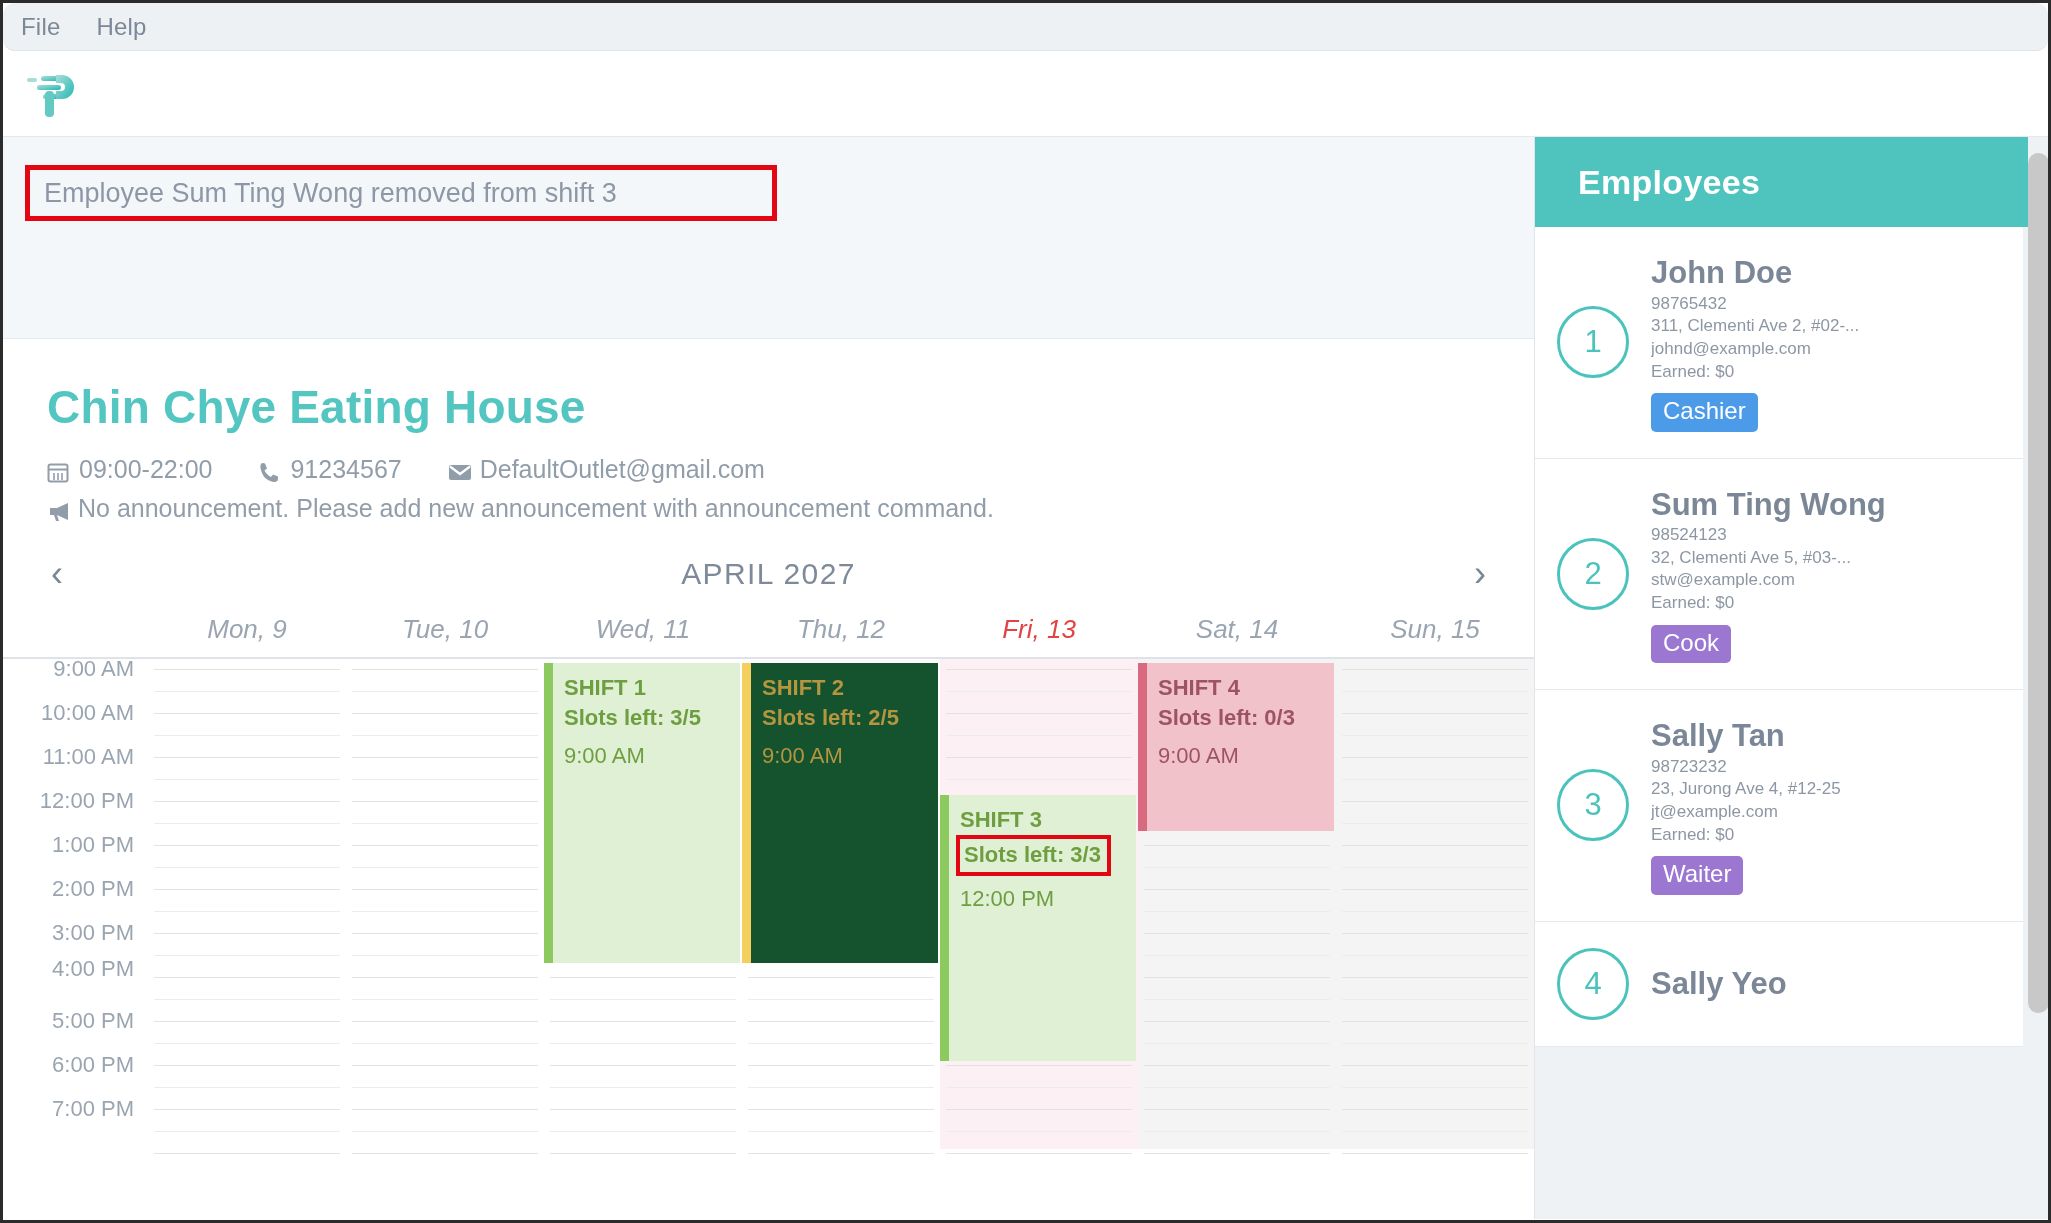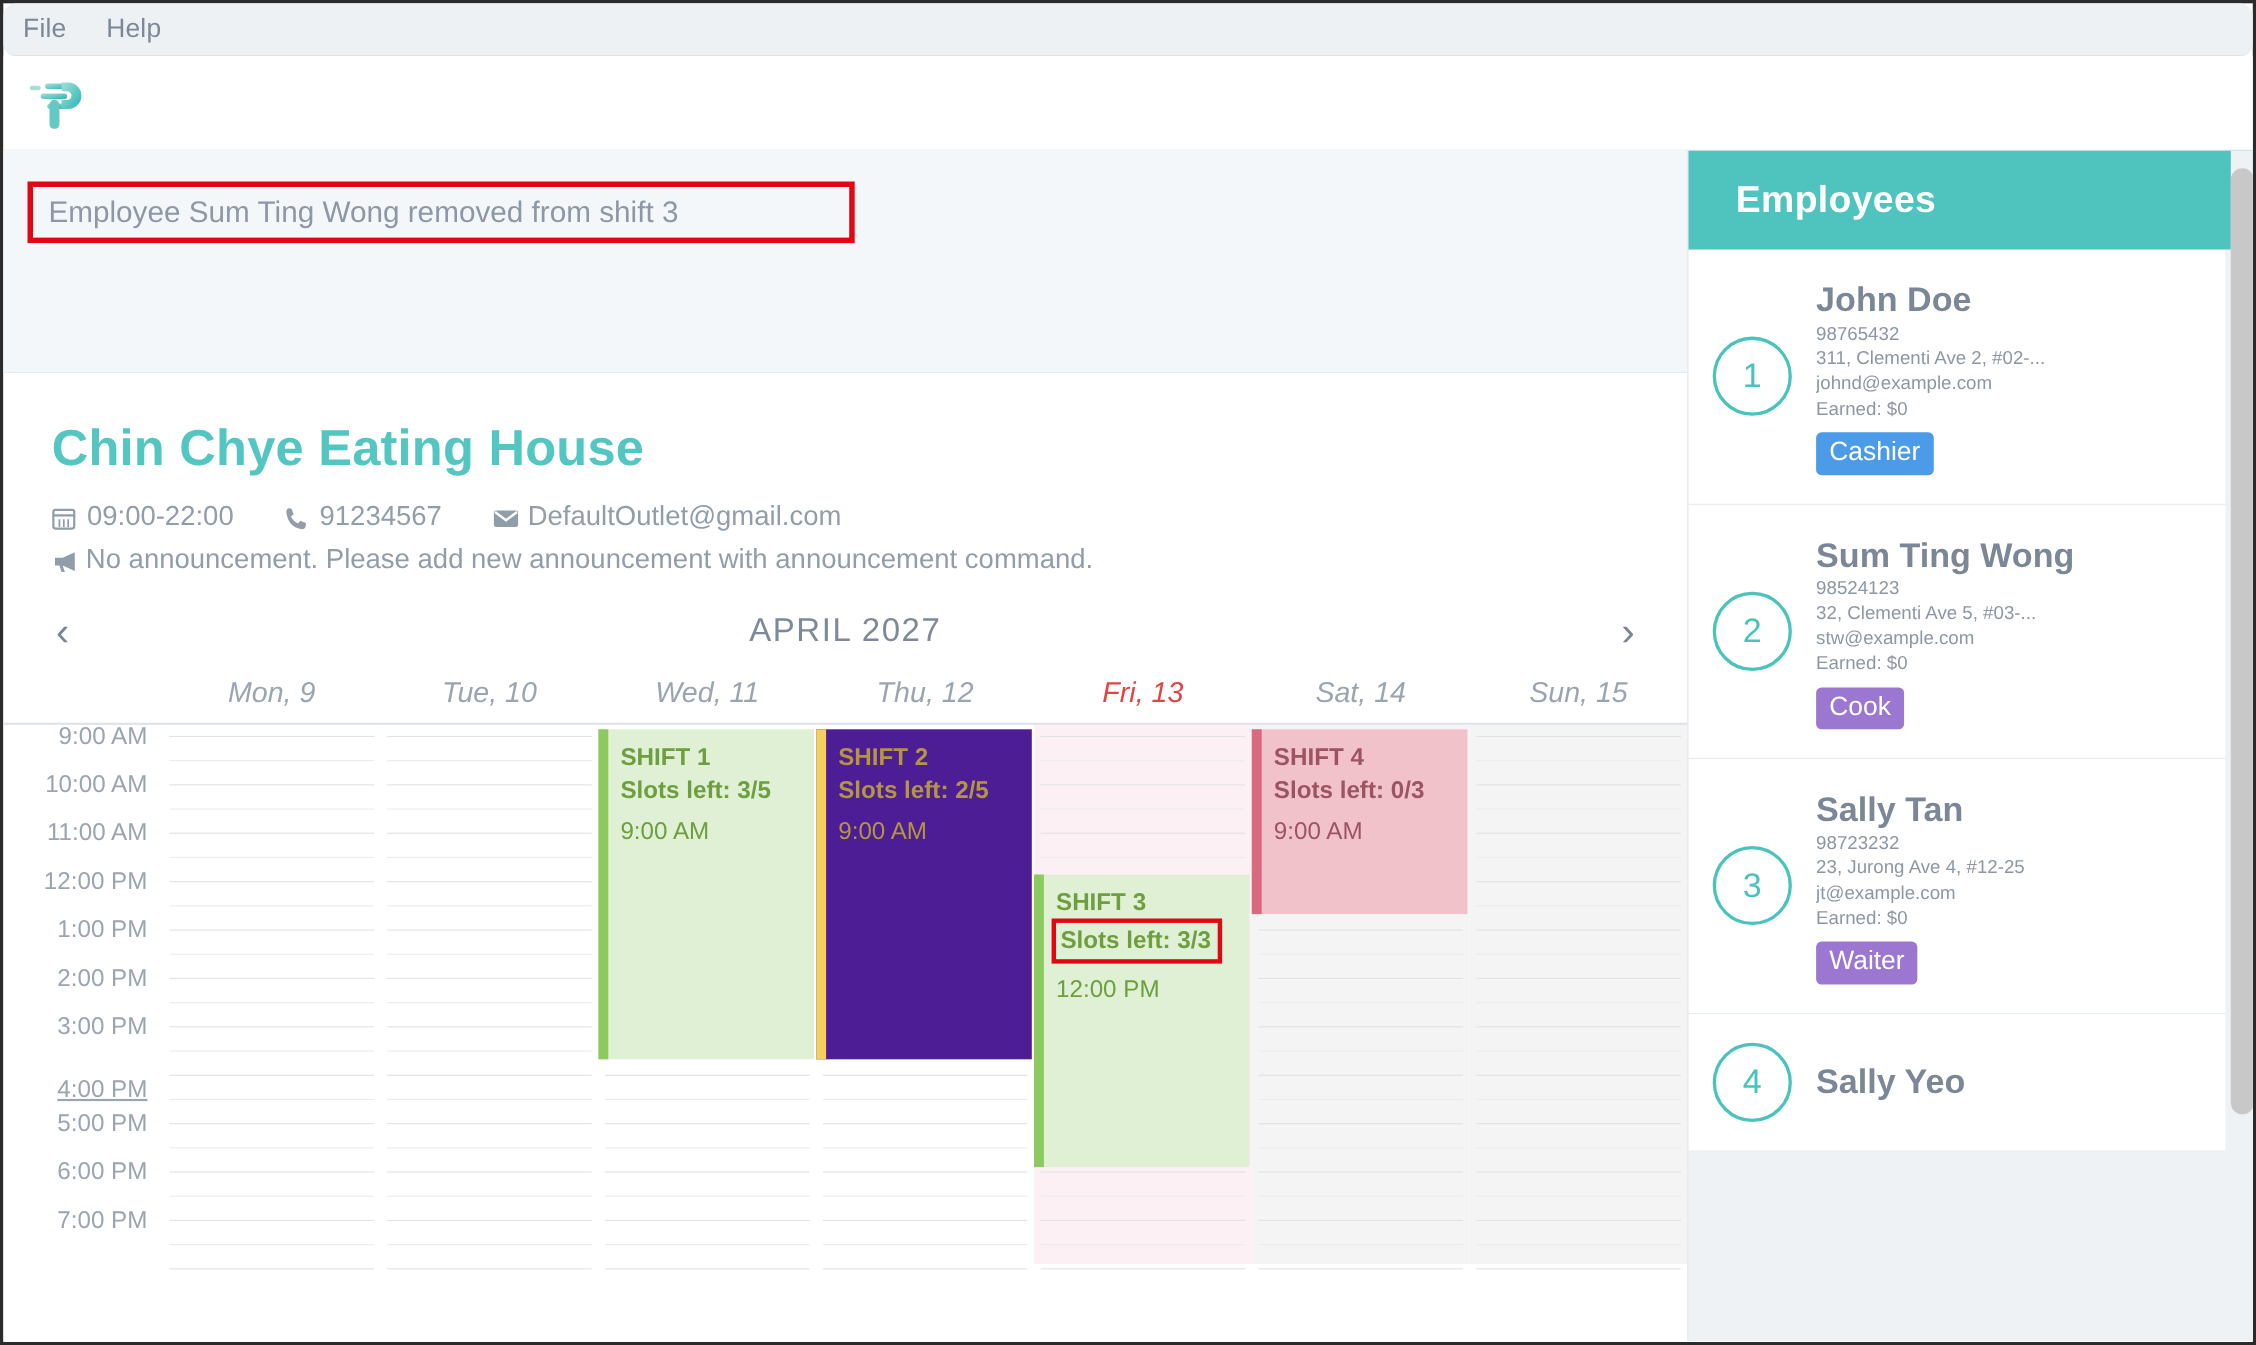--- a/index.html
+++ b/index.html
@@ -373,21 +373,21 @@
             </div>
           <div class="cal-body">
             <div class="timecol" id="timecol">
                 <div class="tl" style="top: 10px;">9:00 AM</div>
                 <div class="tl" style="top: 54px;">10:00 AM</div>
                 <div class="tl" style="top: 98px;">11:00 AM</div>
                 <div class="tl" style="top: 142px;">12:00 PM</div>
                 <div class="tl" style="top: 186px;">1:00 PM</div>
                 <div class="tl" style="top: 230px;">2:00 PM</div>
                 <div class="tl" style="top: 274px;">3:00 PM</div>
-                <div class="tl" style="top: 331px; text-decoration: underline;">4:00 PM</div>
+                <div class="tl" style="top: 310px;">4:00 PM</div>
                 <div class="tl" style="top: 362px;">5:00 PM</div>
                 <div class="tl" style="top: 406px;">6:00 PM</div>
                 <div class="tl" style="top: 450px;">7:00 PM</div>
               </div>
             <div class="daycols" id="daycols">
                 <div class="daycol">
                   <div class="hr" style="top: 10px;"></div>
                   <div class="hr half" style="top: 32px;"></div>
                   <div class="hr" style="top: 54px;"></div>
                   <div class="hr half" style="top: 76px;"></div>
@@ -483,21 +483,21 @@
                   <div class="hr half" style="top: 296px;"></div>
                   <div class="hr" style="top: 318px;"></div>
                   <div class="hr half" style="top: 340px;"></div>
                   <div class="hr" style="top: 362px;"></div>
                   <div class="hr half" style="top: 384px;"></div>
                   <div class="hr" style="top: 406px;"></div>
                   <div class="hr half" style="top: 428px;"></div>
                   <div class="hr" style="top: 450px;"></div>
                   <div class="hr half" style="top: 472px;"></div>
                   <div class="hr" style="top: 494px;"></div>
-                  <div class="shift" style="top: 4px; height: 300px; background: #4c1d95; border-left-color: rgb(245, 207, 93); color: rgb(180, 149, 64);">
+                  <div class="shift" style="top: 4px; height: 300px; background: #14532d; border-left-color: rgb(245, 207, 93); color: rgb(180, 149, 64);">
                     <div class="s-name">SHIFT 2</div>
                     <div><span class="s-slots">Slots left: 2/5</span></div>
                     <div class="s-time">9:00 AM</div>
                   </div>
                 </div>
                 <div class="daycol today">
                   <div class="hr" style="top: 10px;"></div>
                   <div class="hr half" style="top: 32px;"></div>
                   <div class="hr" style="top: 54px;"></div>
                   <div class="hr half" style="top: 76px;"></div>

